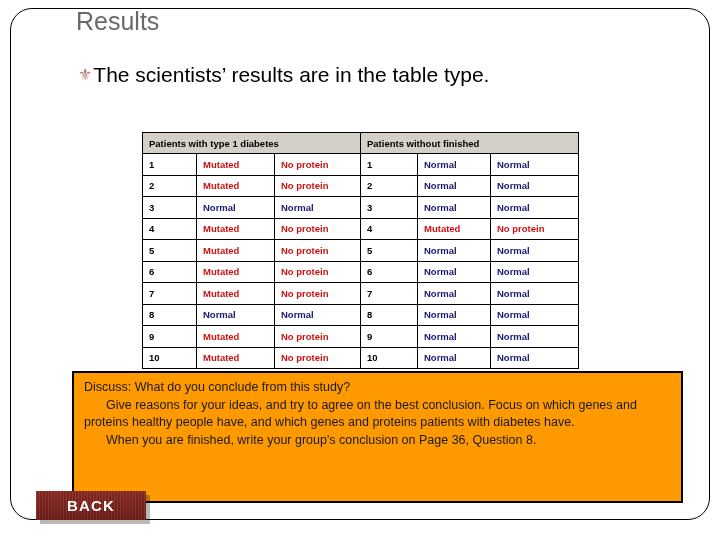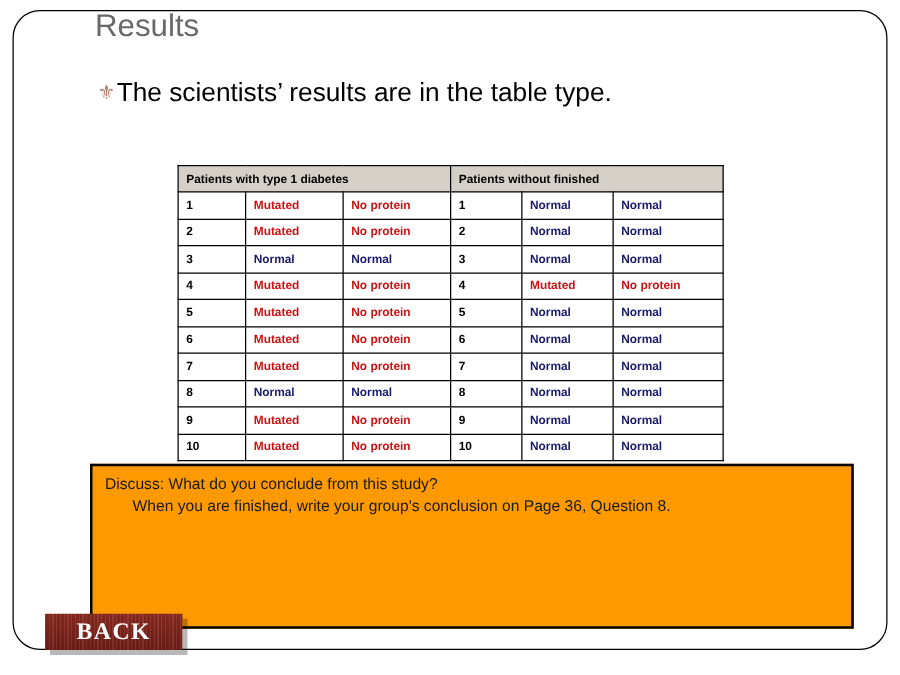--- a/index.html
+++ b/index.html
@@ -142,24 +142,24 @@
         rgba(0,0,0,0.06) 3px),
       linear-gradient(#8a2a22, #6e1d17);
     box-shadow: 4px 4px 0 rgba(0,0,0,0.28);
     display: flex;
     align-items: center;
     justify-content: center;
     cursor: pointer;
   }
   #back-button .lbl {
     color: #ffffff;
-    font-size: 19px;
+    font-size: 15px;
     font-weight: bold;
     letter-spacing: 1.2px;
-    font-family: Liberation Serif, serif;
+    font-family: Liberation Sans, sans-serif;
   }
 </style>
 </head>
 <body>
 
 <div id="slide-frame"></div>
 
 <div id="page-title">Results</div>
 
 <div id="bullet-line">
@@ -261,18 +261,19 @@
         <td class="c-mut">No protein</td>
         <td class="c-num">10</td>
         <td class="c-norm">Normal</td>
         <td class="c-norm">Normal</td>
       </tr>
     </tbody>
 </table>
 
 <div id="discussion-box">
   <p>Discuss: What do you conclude from this study?</p>
+  <p class="ind">Give reasons for your ideas, and try to agree on the best conclusion. Focus on which genes and proteins healthy people have, and which genes and proteins patients with diabetes have.</p>
   <p class="ind">When you are finished, write your group's conclusion on Page 36, Question 8.</p>
 </div>
 
 <div id="back-button">
   <span class="lbl">BACK</span>
 </div>
 
 </body></html>

